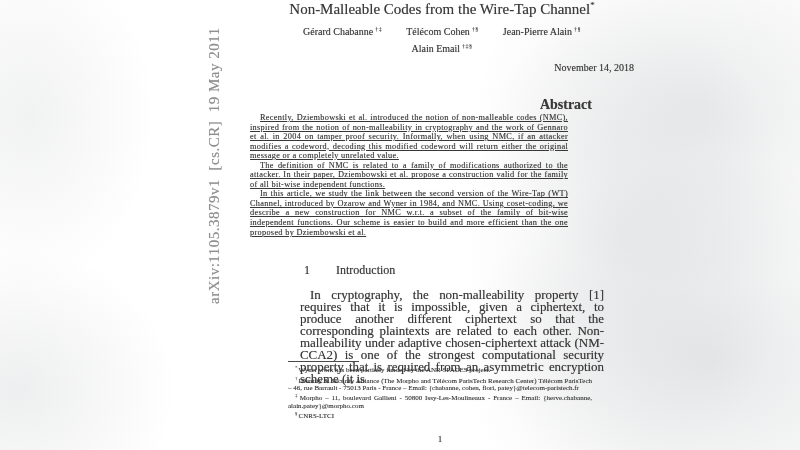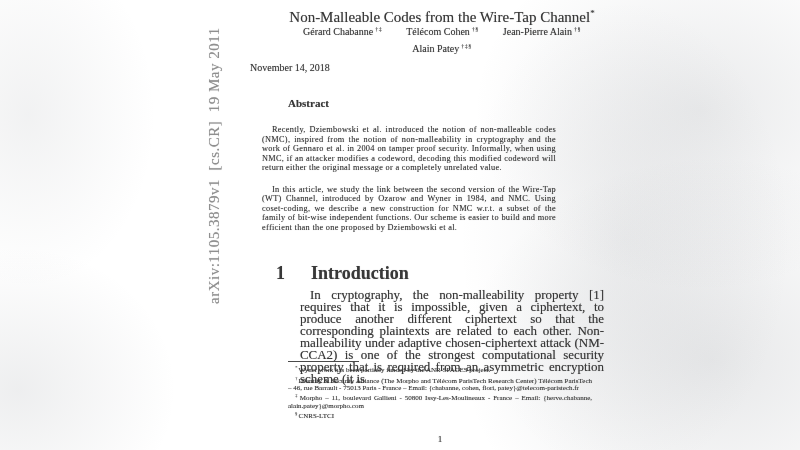--- a/index.html
+++ b/index.html
@@ -20,38 +20,38 @@
 
   .stamp {
     position:absolute; left:202px; top:22px; height:288px; width:24px;
     writing-mode:vertical-rl; transform:rotate(180deg);
     font-size:15px; letter-spacing:0.5px; color:#8f8f8f;
     white-space:pre; text-shadow:0 0 0.8px rgba(140,140,140,0.6);
     display:flex; align-items:center; justify-content:center;
   }
 
   .title { position:absolute; left:250px; top:0px; width:384px; text-align:center;
-           font-size:15px; font-weight:normal;margin-top:8px; }
+           font-size:15px; font-weight:normal; }
   .title sup { font-size:9px; }
 
   .authors-row { position:absolute; left:250px; width:384px; display:flex;
                  justify-content:center; gap:24px; font-size:10px; }
   .authors-row.r1 { top:26px; }
   .authors-row.r2 { top:43px; }
   .author sup { font-size:6px; letter-spacing:0.5px; margin-left:2px; }
 
-  .date { position:absolute; left:250px; top:62px; width:384px; text-align:left; font-size:10px; }
+  .date { position:absolute; left:250px; top:62px; width:384px; text-align:right; font-size:10px; }
 
-  .abs-head { position:absolute; left:288px; top:97px; width:304px; text-align:left;
-              font-size:11px; font-weight:bold; }
+  .abs-head { position:absolute; left:288px; top:97px; width:304px; text-align:right;
+              font-size:14px; font-weight:bold; }
   .abs { position:absolute; left:250px; top:113px; width:318px;
          font-size:8.3px; line-height:9.55px; letter-spacing:0.3px; text-align:justify; }
-  .abs p { margin:12px; text-indent:10px; }
+  .abs p { margin:0; text-indent:10px;text-decoration:underline; }
 
-  .sec { position:absolute; left:276px; top:263px; font-size:18px; font-weight:bold; }
+  .sec { position:absolute; left:304px; top:263px; font-size:12px; font-weight:normal; }
   .sec .sec-title { margin-left:26px; }
 
   .intro { position:absolute; left:300px; top:289px; width:304px;
            font-size:13px; line-height:12px; letter-spacing:-0.05px; text-align:justify; }
   .intro p { margin:0; text-indent:10px; }
 
   .fnrule { position:absolute; left:288px; top:361px; width:71px; height:0;
             border-top:1px solid #4a4a4a; }
   .fns { position:absolute; left:288px; top:364px; width:304px;
          font-size:7px; line-height:7.25px; text-align:justify; }
@@ -71,29 +71,30 @@
 
     <h1 class="title"><span>Non-Malleable Codes from the Wire-Tap Channel</span><sup>*</sup></h1>
 
     <div class="authors-row r1">
       <span class="author"><span>Gérard Chabanne</span><sup>†‡</sup></span>
       <span class="author"><span>Télécom Cohen</span><sup>†§</sup></span>
       <span class="author"><span>Jean-Pierre Alain</span><sup>†§</sup></span>
     </div>
 
     <div class="authors-row r2">
-      <span class="author"><span>Alain Patey</span><sup>†‡§</sup></span>
+      <span class="author"><span>Alain Email</span><sup>†‡§</sup></span>
     </div>
 
     <div class="date">November 14, 2018</div>
 
     <div class="abs-head">Abstract</div>
 
     <div class="abs">
       <p>Recently, Dziembowski et al. introduced the notion of non-malleable codes (NMC), inspired from the notion of non-malleability in cryptography and the work of Gennaro et al. in 2004 on tamper proof security. Informally, when using NMC, if an attacker modifies a codeword, decoding this modified codeword will return either the original message or a completely unrelated value.</p>
+      <p>The definition of NMC is related to a family of modifications authorized to the attacker. In their paper, Dziembowski et al. propose a construction valid for the family of all bit-wise independent functions.</p>
       <p>In this article, we study the link between the second version of the Wire-Tap (WT) Channel, introduced by Ozarow and Wyner in 1984, and NMC. Using coset-coding, we describe a new construction for NMC w.r.t. a subset of the family of bit-wise independent functions. Our scheme is easier to build and more efficient than the one proposed by Dziembowski et al.</p>
     </div>
 
     <div class="sec">
       <span class="sec-num">1</span><span class="sec-title">Introduction</span>
     </div>
 
     <div class="intro">
       <p>In cryptography, the non-malleability property [1] requires that it is impossible, given a ciphertext, to produce another different ciphertext so that the corresponding plaintexts are related to each other. Non-malleability under adaptive chosen-ciphertext attack (NM-CCA2) is one of the strongest computational security property that is required from an asymmetric encryption scheme (it is</p>
     </div>

